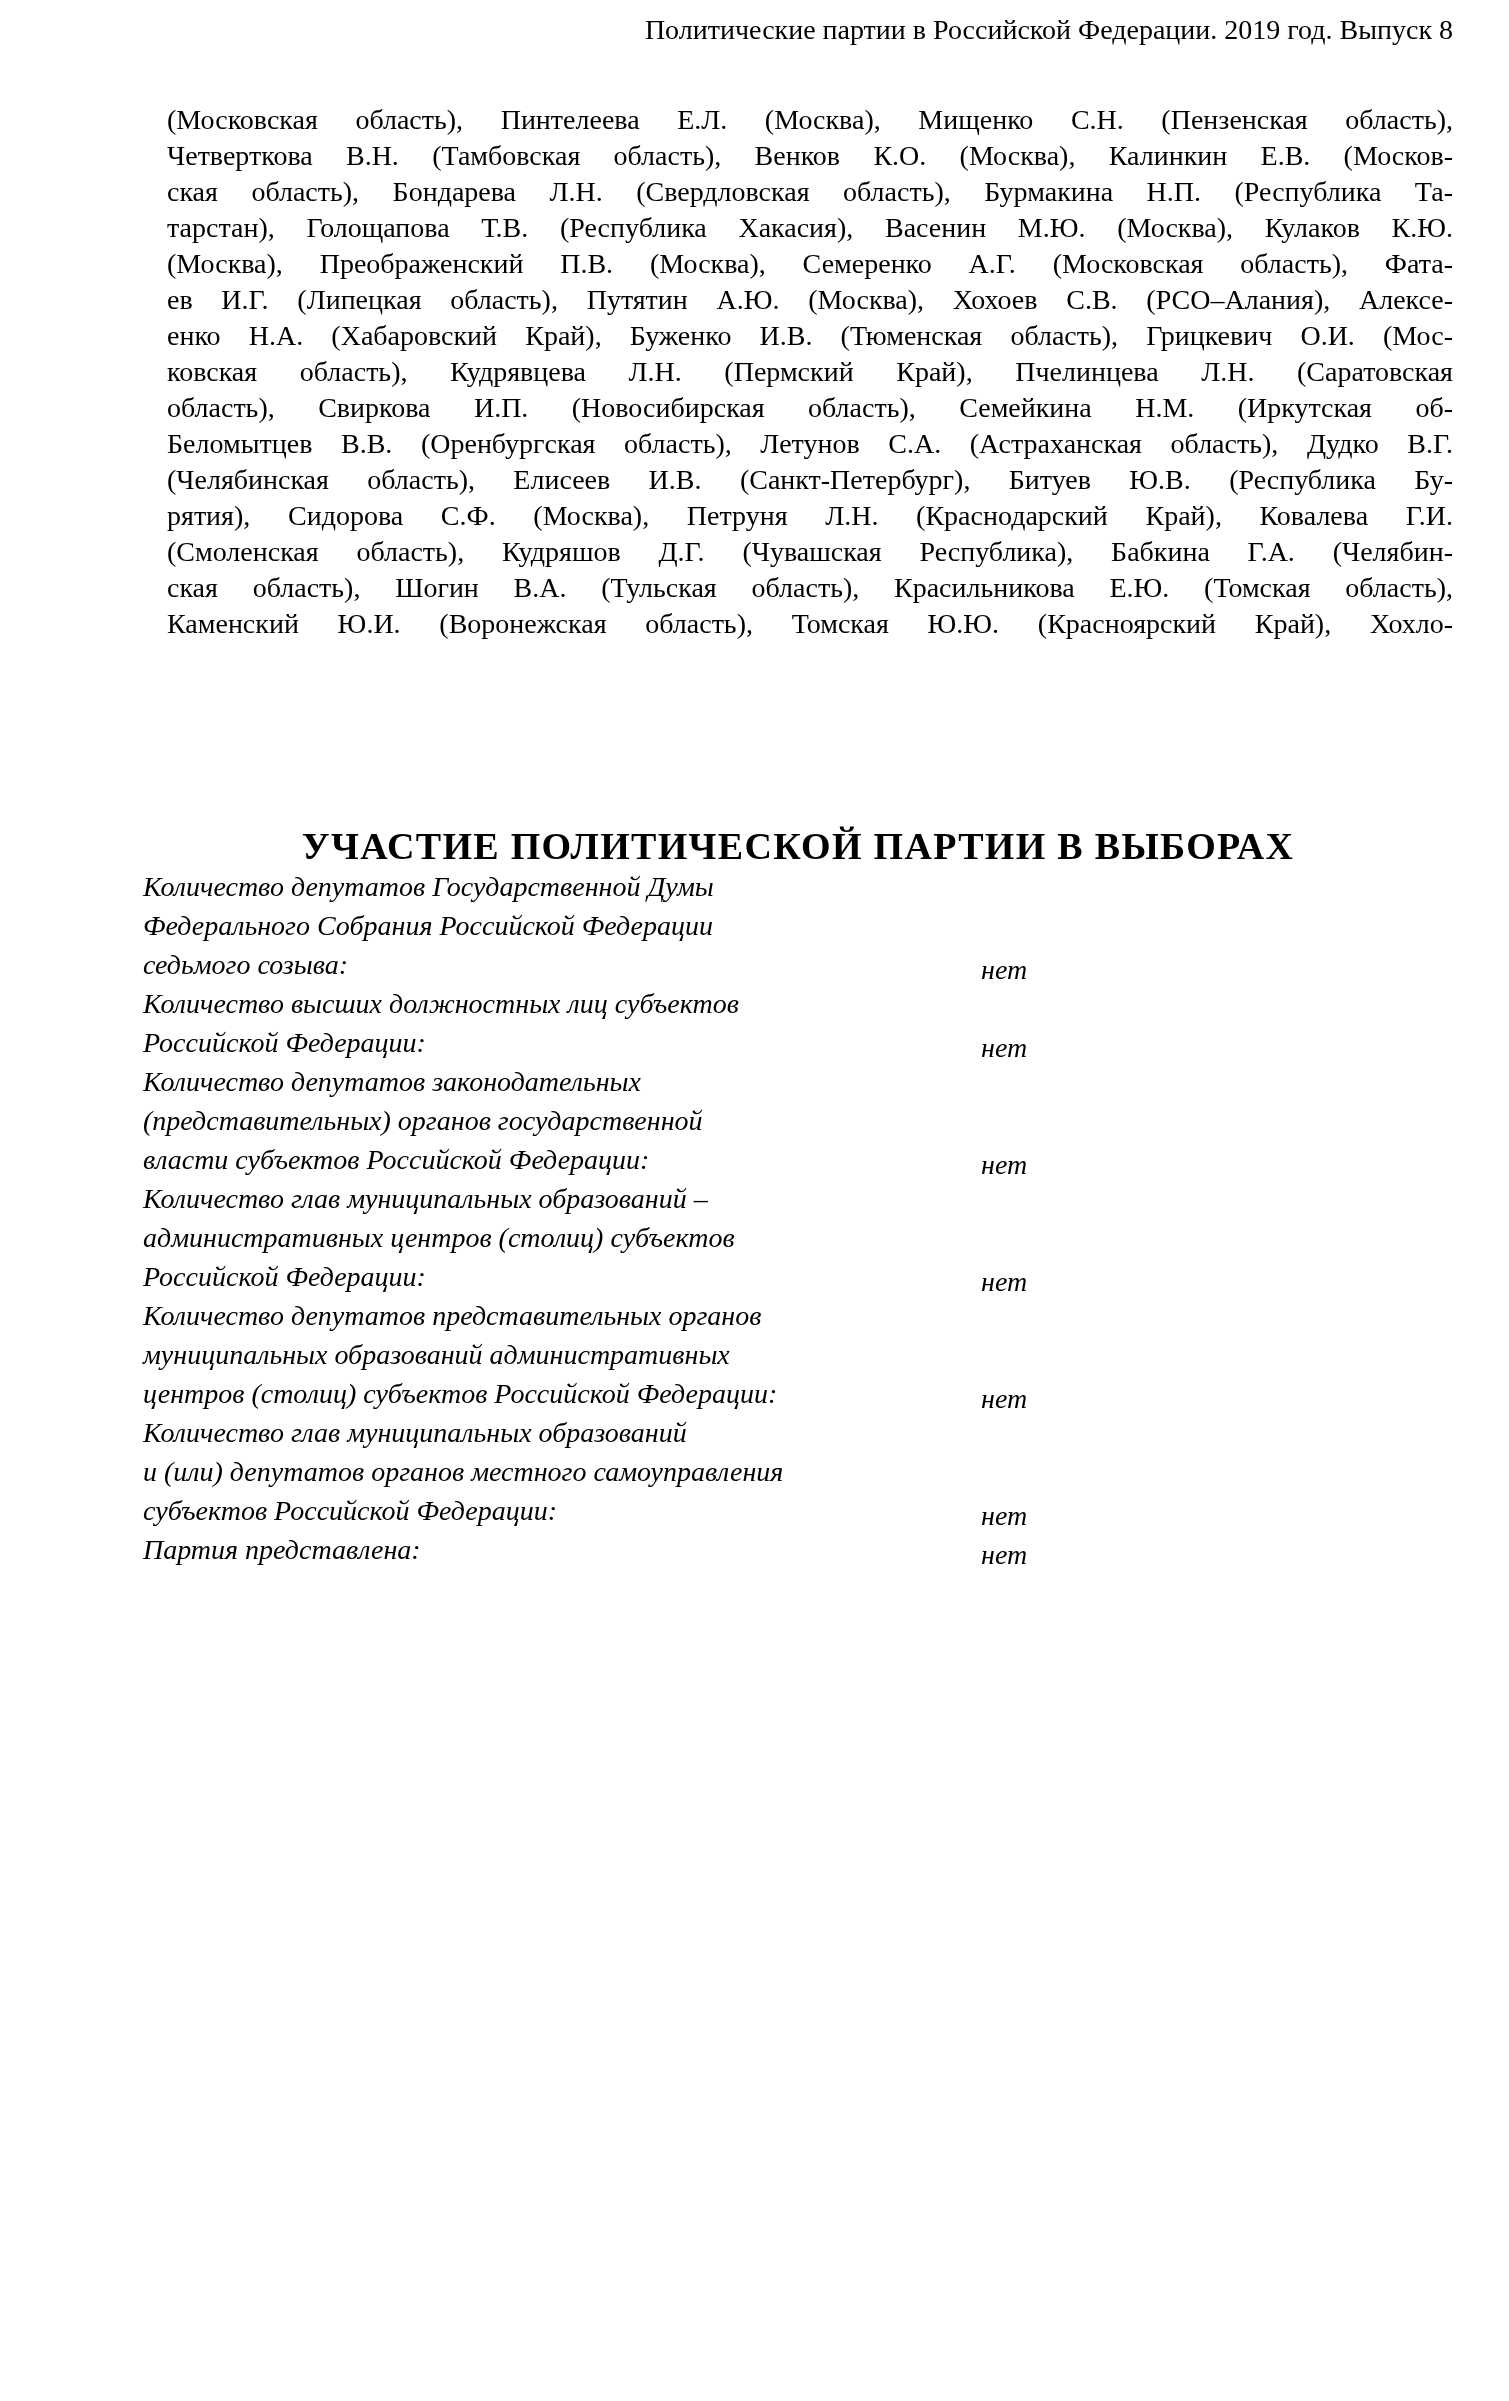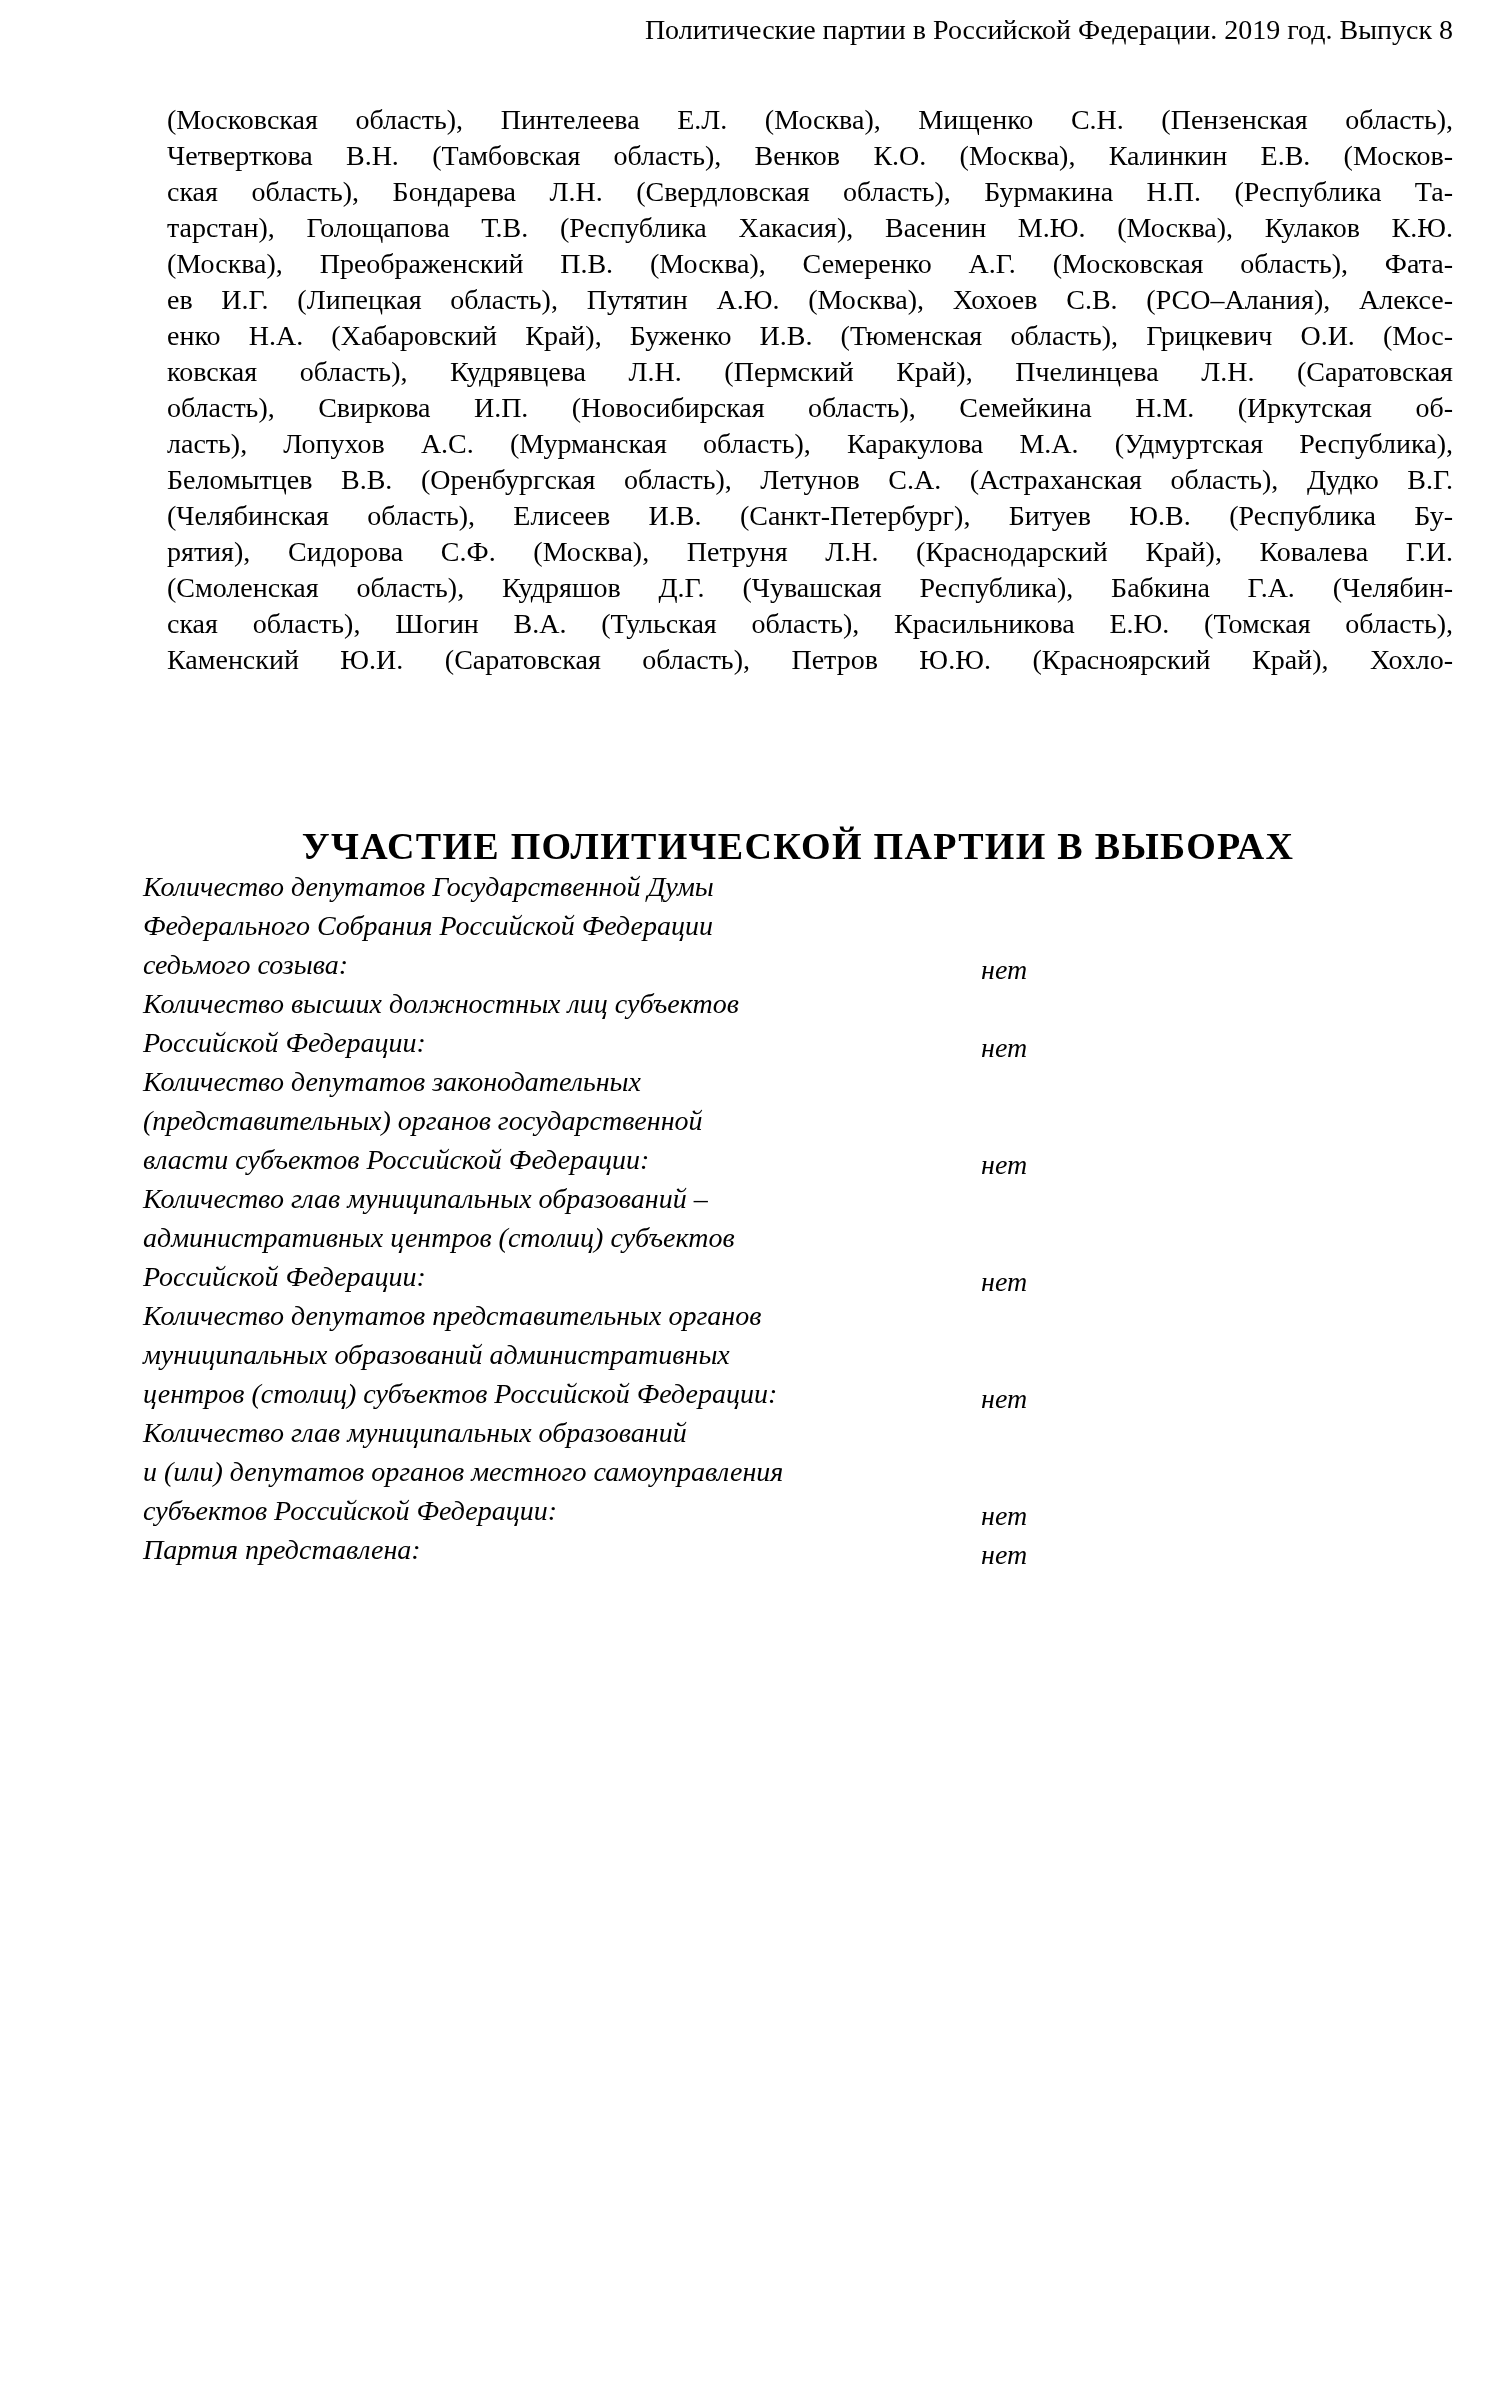--- a/index.html
+++ b/index.html
@@ -85,27 +85,26 @@
   <div class="members-paragraph">
     <div class="p-line">(Московская область), Пинтелеева Е.Л. (Москва), Мищенко С.Н. (Пензенская область),</div>
     <div class="p-line">Четверткова В.Н. (Тамбовская область), Венков К.О. (Москва), Калинкин Е.В. (Москов-</div>
     <div class="p-line">ская область), Бондарева Л.Н. (Свердловская область), Бурмакина Н.П. (Республика Та-</div>
     <div class="p-line">тарстан), Голощапова Т.В. (Республика Хакасия), Васенин М.Ю. (Москва), Кулаков К.Ю.</div>
     <div class="p-line">(Москва), Преображенский П.В. (Москва), Семеренко А.Г. (Московская область), Фата-</div>
     <div class="p-line">ев И.Г. (Липецкая область), Путятин А.Ю. (Москва), Хохоев С.В. (РСО–Алания), Алексе-</div>
     <div class="p-line">енко Н.А. (Хабаровский Край), Буженко И.В. (Тюменская область), Грицкевич О.И. (Мос-</div>
     <div class="p-line">ковская область), Кудрявцева Л.Н. (Пермский Край), Пчелинцева Л.Н. (Саратовская</div>
     <div class="p-line">область), Свиркова И.П. (Новосибирская область), Семейкина Н.М. (Иркутская об-</div>
-    <div class="p-line">ласть), Лопухов А.С. (Мурманская область), Каракулова М.А. (Удмуртская Республика),</div>
     <div class="p-line">Беломытцев В.В. (Оренбургская область), Летунов С.А. (Астраханская область), Дудко В.Г.</div>
     <div class="p-line">(Челябинская область), Елисеев И.В. (Санкт-Петербург), Битуев Ю.В. (Республика Бу-</div>
     <div class="p-line">рятия), Сидорова С.Ф. (Москва), Петруня Л.Н. (Краснодарский Край), Ковалева Г.И.</div>
     <div class="p-line">(Смоленская область), Кудряшов Д.Г. (Чувашская Республика), Бабкина Г.А. (Челябин-</div>
     <div class="p-line">ская область), Шогин В.А. (Тульская область), Красильникова Е.Ю. (Томская область),</div>
-    <div class="p-line">Каменский Ю.И. (Саратовская область), Петров Ю.Ю. (Красноярский Край), Хохло-</div>
+    <div class="p-line">Каменский Ю.И. (Воронежская область), Томская Ю.Ю. (Красноярский Край), Хохло-</div>
   </div>
 
   <div class="section-heading">УЧАСТИЕ ПОЛИТИЧЕСКОЙ ПАРТИИ В ВЫБОРАХ</div>
 
   <div class="participation-list">
 
     <div class="item">
       <div class="row">Количество депутатов Государственной Думы</div>
       <div class="row">Федерального Собрания Российской Федерации</div>
       <div class="row">

